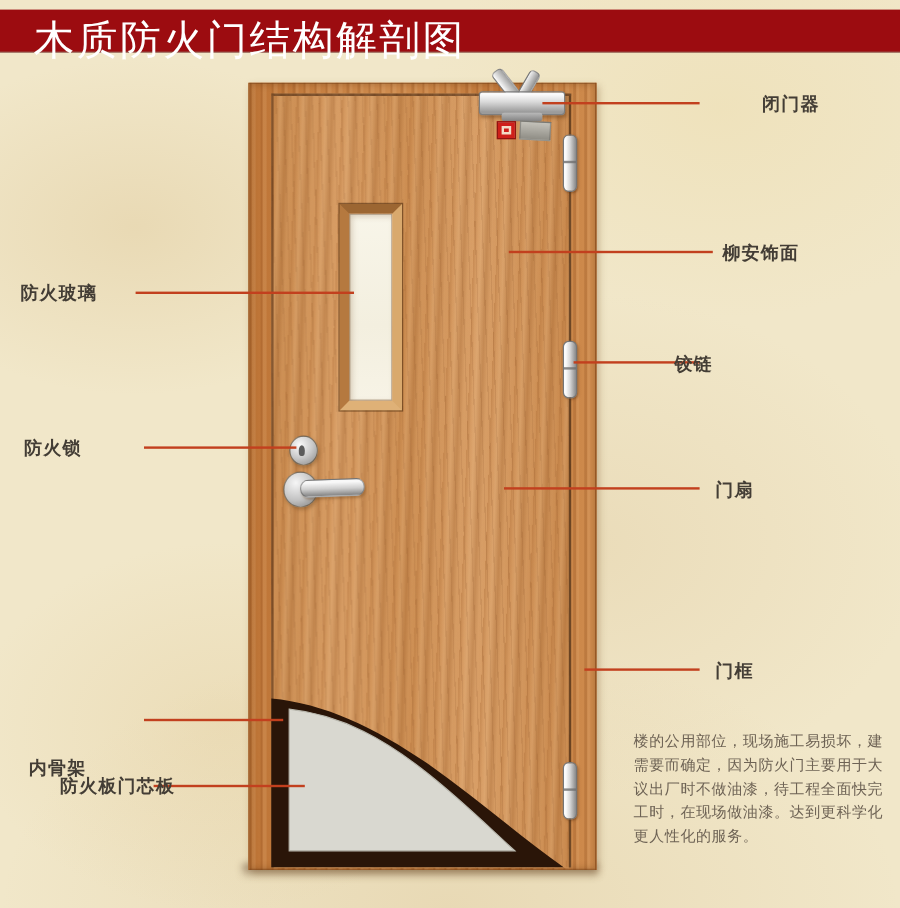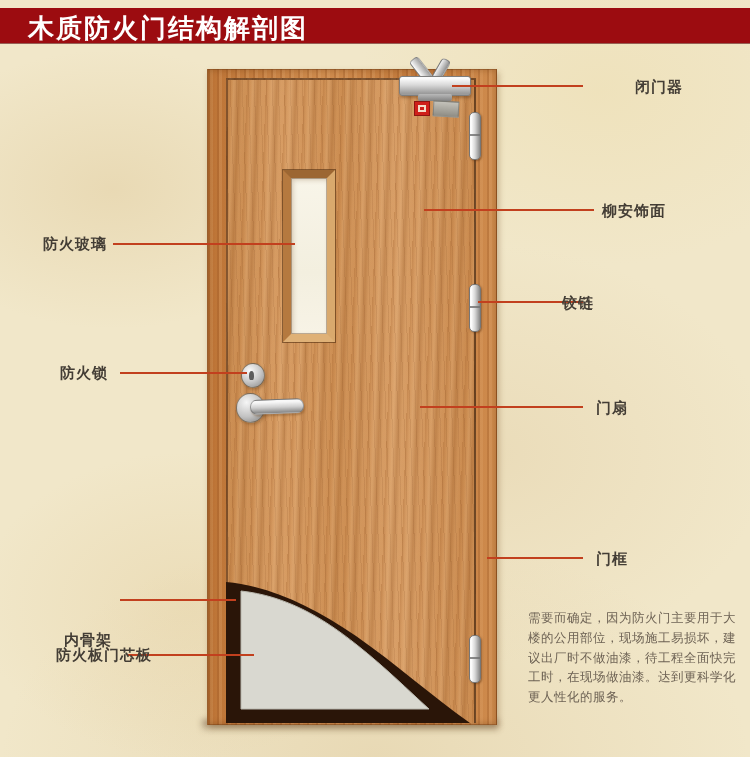--- a/index.html
+++ b/index.html
@@ -11,21 +11,21 @@
       radial-gradient(ellipse 300px 200px at 15% 25%, rgba(214,186,132,0.30), transparent 70%),
       radial-gradient(ellipse 350px 250px at 80% 12%, rgba(236,220,172,0.45), transparent 70%),
       radial-gradient(ellipse 400px 300px at 65% 60%, rgba(210,180,128,0.22), transparent 70%),
       radial-gradient(ellipse 300px 220px at 25% 80%, rgba(222,196,142,0.30), transparent 70%),
       radial-gradient(ellipse 500px 300px at 50% 100%, rgba(206,176,120,0.25), transparent 75%);
   }
   .abs{position:absolute;}
   
   .banner{left:0;top:8px;width:750px;height:35px;background:#9c0c10;
           box-shadow:0 1px 0 rgba(90,6,8,.6);}
-  .banner-title{left:28px;top:11px;font-size:26px;font-weight:bold;color:#ffffff;
+  .banner-title{left:28px;top:11px;font-size:34px;font-weight:normal;color:#ffffff;
                 letter-spacing:2px;white-space:nowrap;}
   
   .door-frame{left:207px;top:69px;width:288px;height:654px;
     background-color:#c57f41;
     background-image:
       repeating-linear-gradient(90deg, rgba(150,85,35,0.30) 0 2px, rgba(225,170,115,0.25) 2px 5px, rgba(140,80,30,0) 5px 9px),
       linear-gradient(90deg,#bd7436,#cf8c4e 40%,#c07739 75%,#cf8c4e);
     border:1px solid rgba(110,58,18,0.55);
     box-shadow:inset 0 0 6px rgba(90,45,10,.35), 2px 3px 6px rgba(120,80,40,.35);}
   .door-leaf{left:226px;top:78px;width:250px;height:645px;
@@ -83,21 +83,21 @@
     border:1px solid rgba(90,70,45,.6);box-shadow:1px 2px 3px rgba(110,70,30,.4);}
   .handle-lever{left:250px;top:399px;width:52px;height:13px;border-radius:7px;
     background:linear-gradient(180deg,#f8f8f8 15%,#cfcfcf 55%,#8a8a8a 95%);
     border:1px solid rgba(100,100,100,.55);transform:rotate(-2deg);
     box-shadow:1px 2px 2px rgba(110,70,30,.35);}
   
   .lead{height:2px;background:#c2401e;}
   
   .lbl{font-size:15px;font-weight:bold;color:#433d35;white-space:nowrap;
        letter-spacing:1px;}
-  .lbl-left{text-align:right;}
+  .lbl-left{}
   
   .desc{left:528px;top:608px;width:196px;font-size:12.5px;line-height:19.8px;
         color:#6e6355;letter-spacing:0.5px;}
   .desc div{white-space:nowrap;}
 </style>
 </head>
 <body>
 
 <div class="abs banner"></div>
 <div class="abs banner-title">木质防火门结构解剖图</div>
@@ -144,18 +144,18 @@
 <div class="abs lbl lbl-left" style="left:24px;top:591px;width:88px;margin-top:40px;">内骨架</div>
 <div class="abs lbl lbl-left" style="left:20px;top:646px;width:102px;margin-left:30px;">防火板门芯板</div>
 
 <div class="abs lbl" style="left:594px;top:78px;padding-left:41px;">闭门器</div>
 <div class="abs lbl" style="left:602px;top:202px;">柳安饰面</div>
 <div class="abs lbl" style="left:562px;top:294px;">铰链</div>
 <div class="abs lbl" style="left:596px;top:399px;">门扇</div>
 <div class="abs lbl" style="left:596px;top:550px;">门框</div>
 
 <div class="abs desc">
+  <div>楼的公用部位，现场施工易损坏，建</div>
   <div>需要而确定，因为防火门主要用于大</div>
-  <div>楼的公用部位，现场施工易损坏，建</div>
   <div>议出厂时不做油漆，待工程全面快完</div>
   <div>工时，在现场做油漆。达到更科学化</div>
   <div>更人性化的服务。</div>
 </div>
 
 </body></html>

